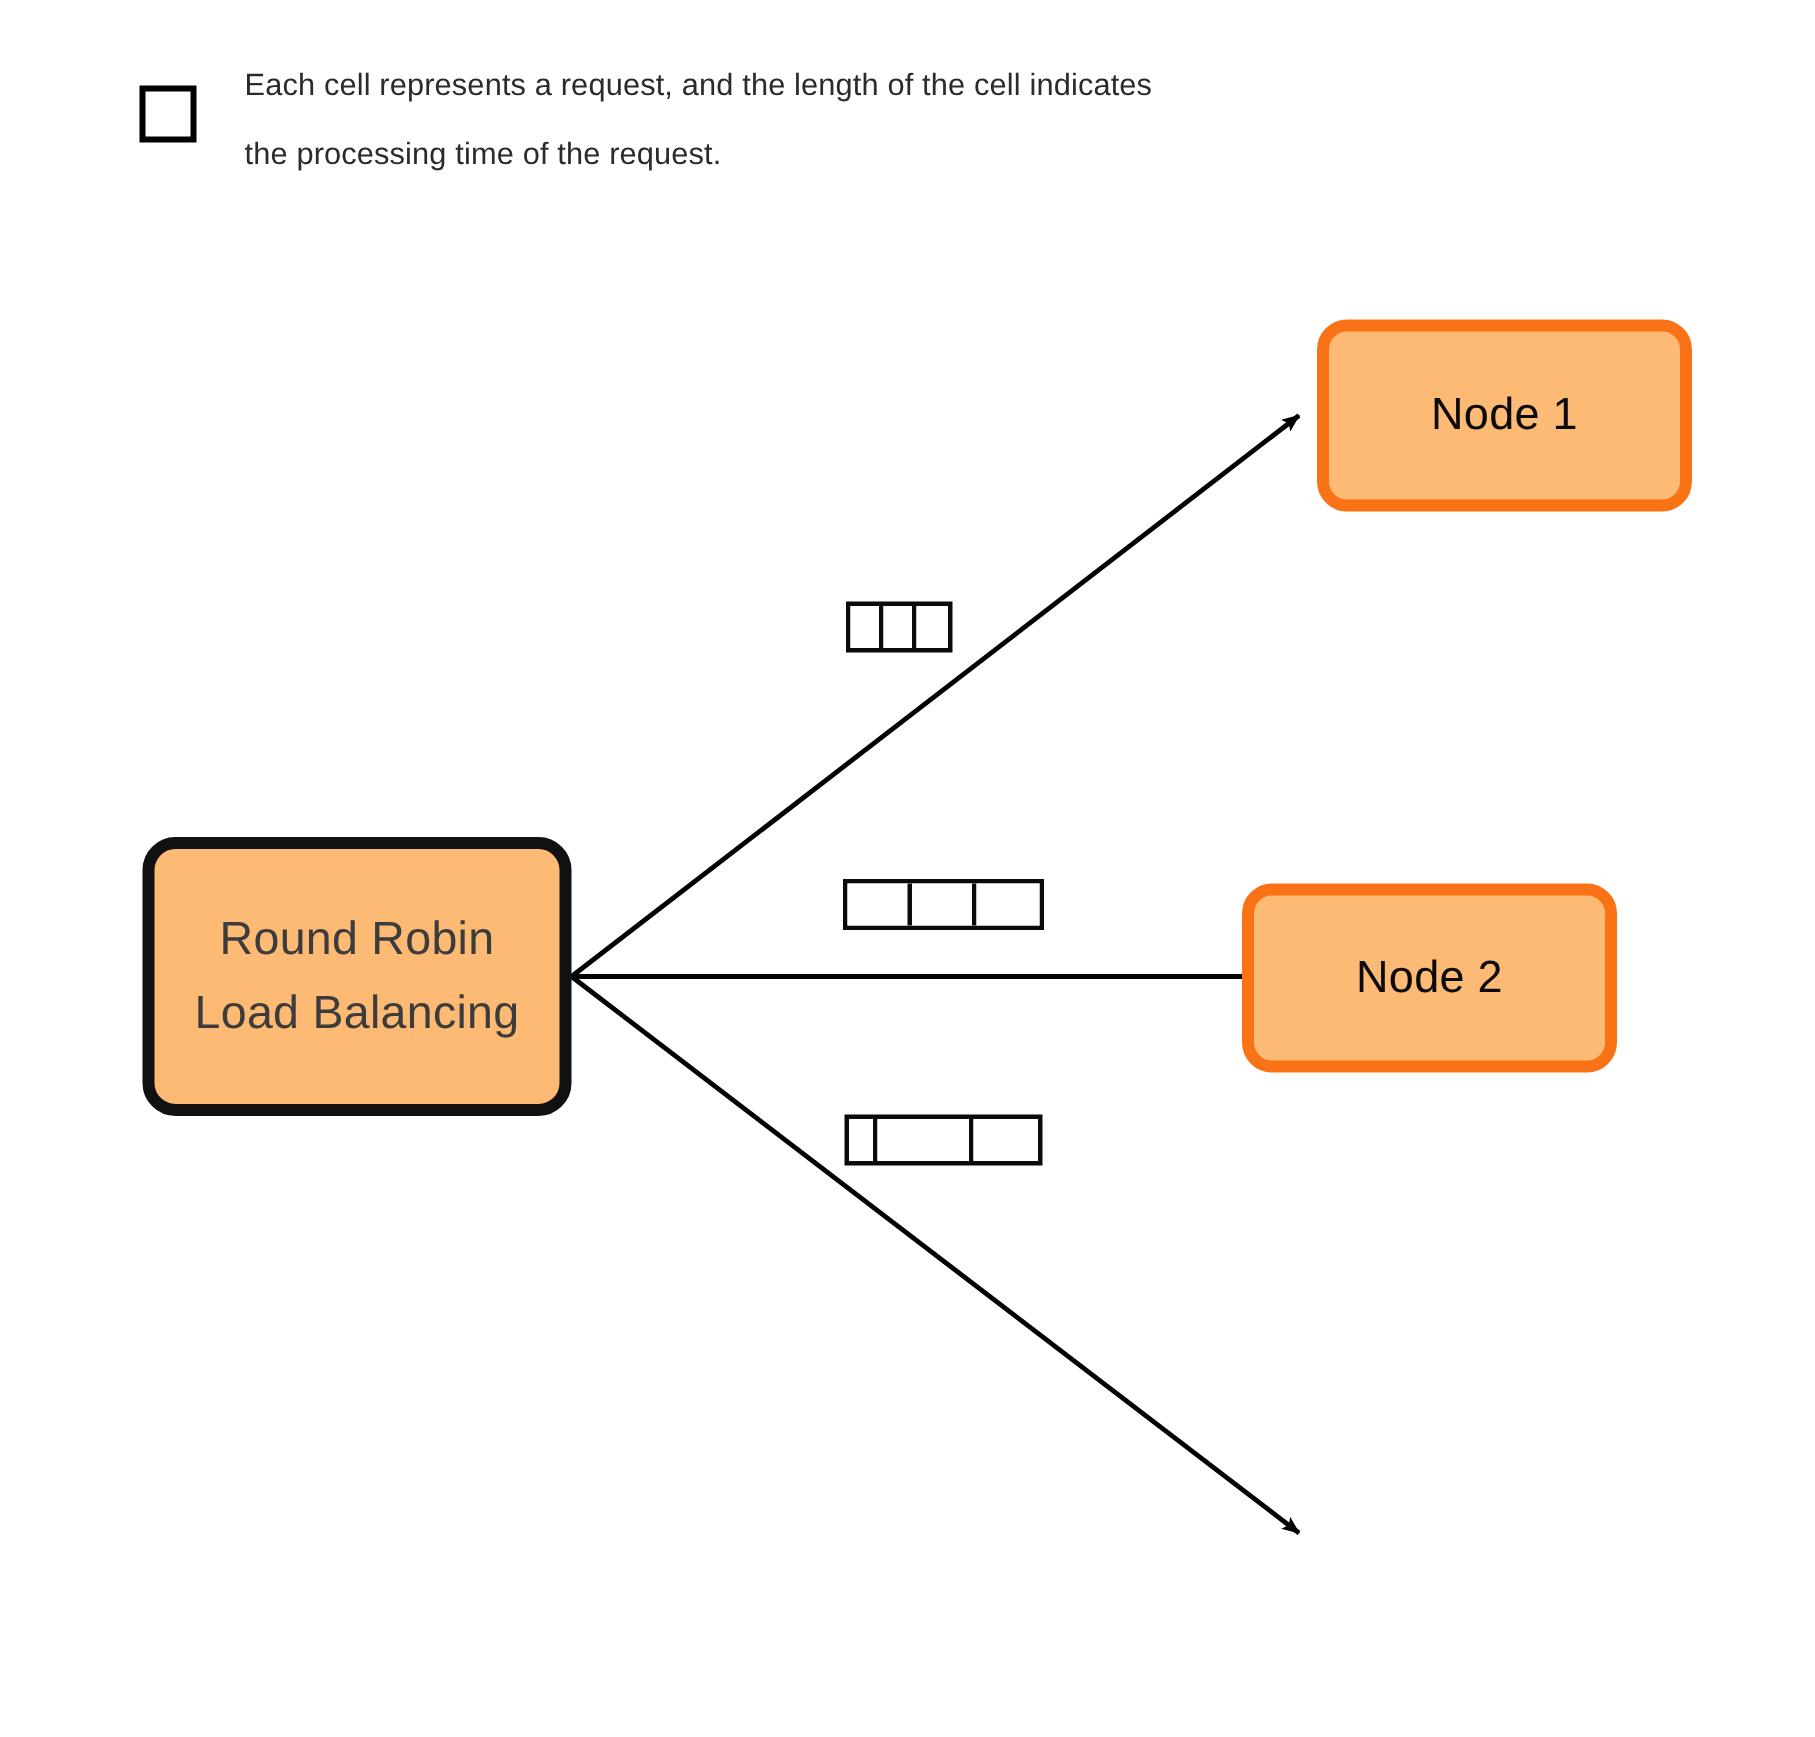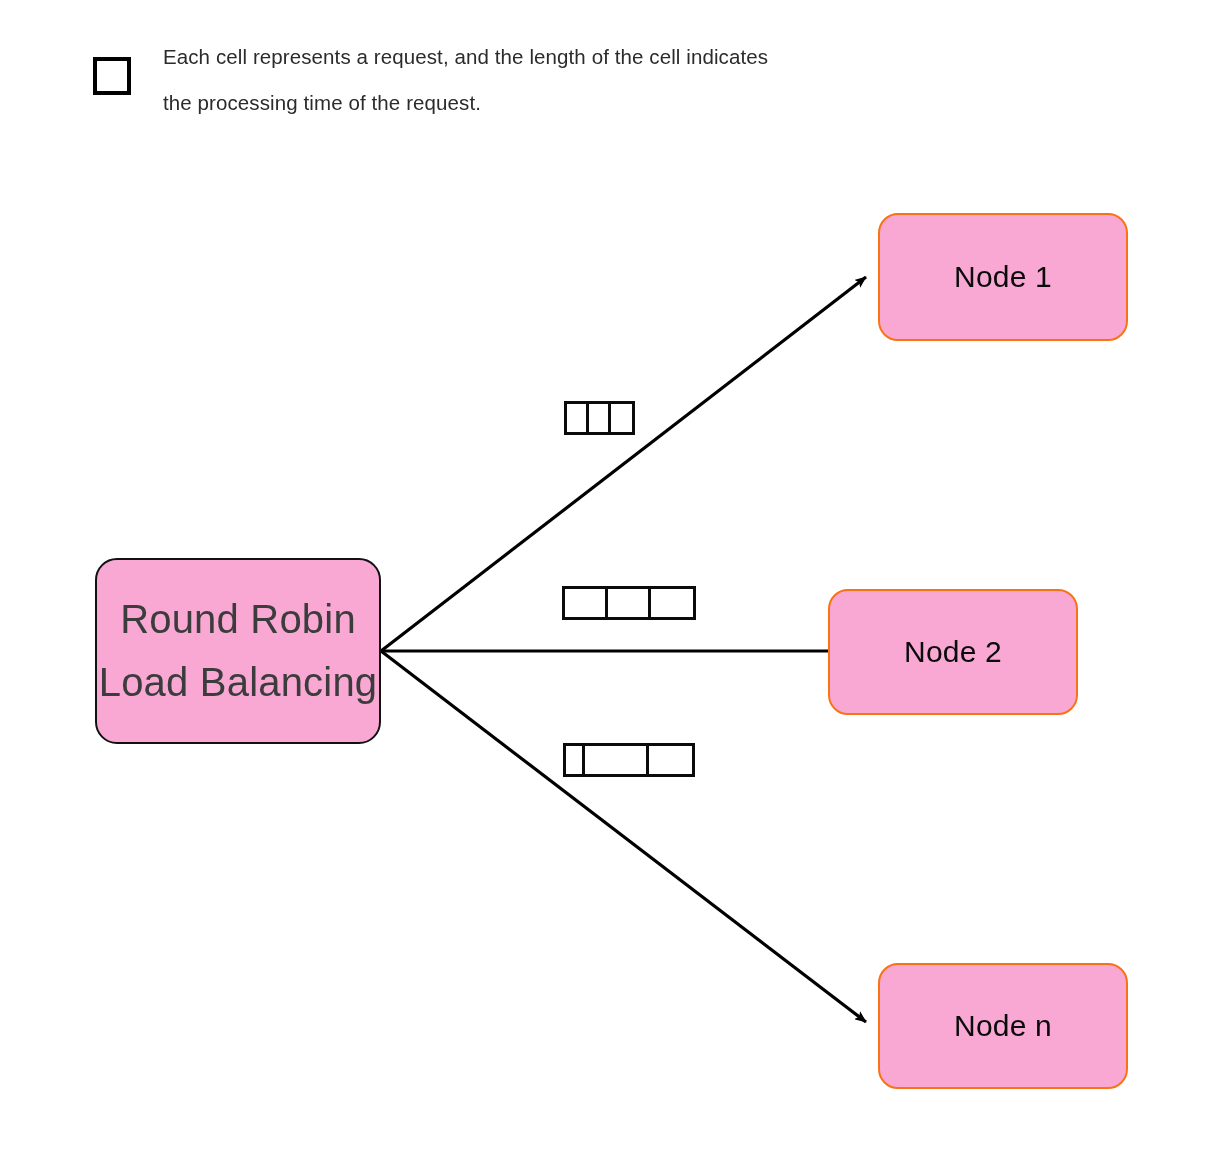--- a/index.html
+++ b/index.html
@@ -57,22 +57,22 @@
     top: 0;
     width: 1210px;
     height: 1158px;
     pointer-events: none;
   }
 
   
   .node-box {
     position: absolute;
     box-sizing: border-box;
-    background: #f9a8d4;
-    border: 2px solid #f97316;
+    background: #fdba74;
+    border: 8px solid #f97316;
     border-radius: 20px;
     display: flex;
     align-items: center;
     justify-content: center;
     text-align: center;
   }
   .node-label {
     font-size: 30px;
     color: #0b0b0b;
     line-height: 1.28;
@@ -82,21 +82,21 @@
   #box-source {
     left: 95px;
     top: 558px;
     width: 286px;
     height: 186px;
     border-color: #111111;
     border-radius: 22px;
   }
   #box-source .node-label {
     color: #3c3c3c;
-    font-size: 40px;
+    font-size: 31px;
     white-space: pre-line;
     line-height: 1.58;
   }
 
   #box-node-1 { left: 878px; top: 213px;  width: 250px; height: 128px; }
   #box-node-2 { left: 828px; top: 589px;  width: 250px; height: 126px; }
   #box-node-n { left: 878px; top: 963px;  width: 250px; height: 126px; }
 
   
   .cell-strip {
@@ -176,17 +176,14 @@
   </div>
 
   <div class="node-box" id="box-node-1">
     <span class="node-label">Node 1</span>
   </div>
 
   <div class="node-box" id="box-node-2">
     <span class="node-label">Node 2</span>
   </div>
 
-  <div class="node-box" id="box-node-n">
-    <span class="node-label">Node n</span>
-  </div>
 
 </div>
 
 </body></html>

